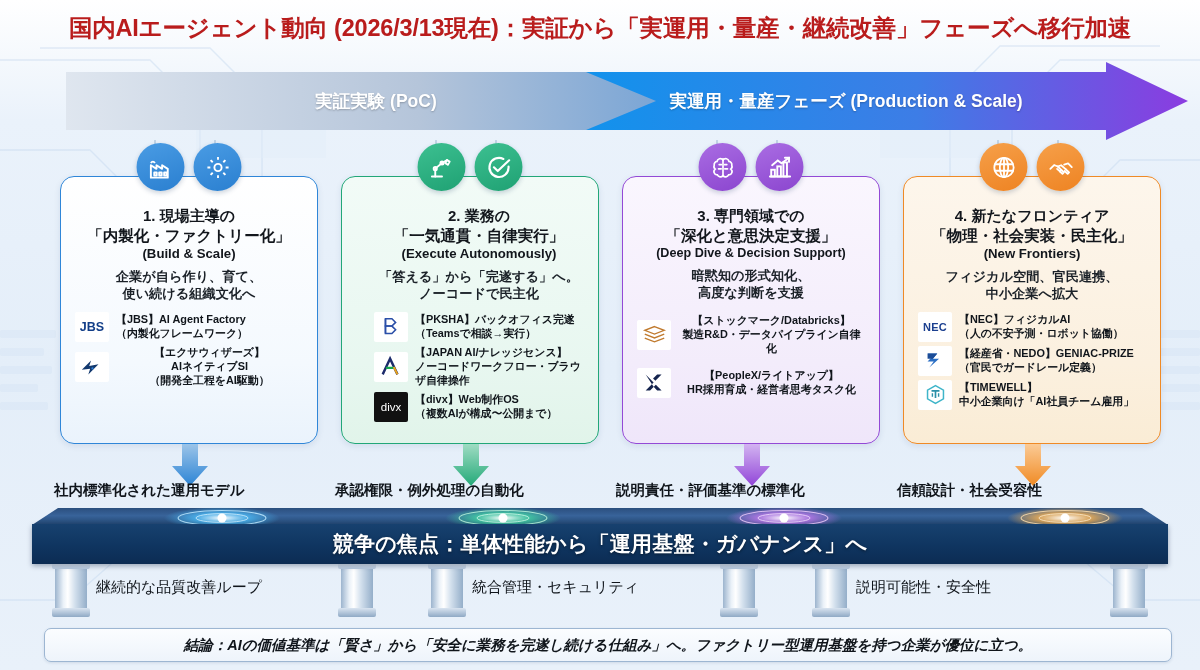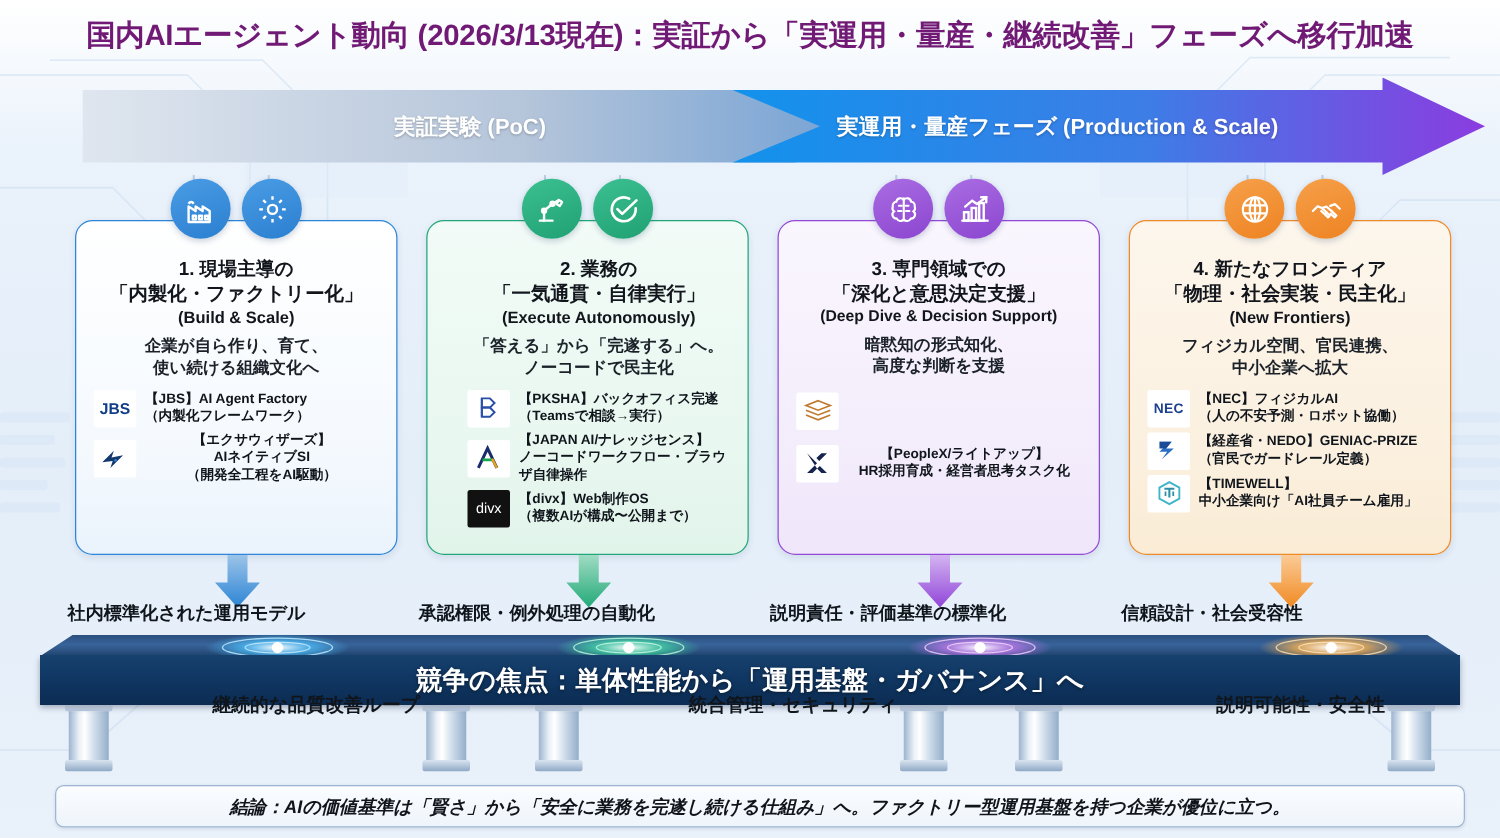--- a/index.html
+++ b/index.html
@@ -15,21 +15,21 @@
   #bg{ position:absolute; inset:0; z-index:0;
        background:
          linear-gradient(180deg,#ffffff 0%,#eaf2fb 18%,#e4eef9 55%,#e9f1fa 100%);
   }
   #bgsvg{ position:absolute; inset:0; z-index:1; opacity:.55; }
 
   
   #title{
     position:absolute; left:0; top:6px; width:1200px; height:44px; z-index:6;
     display:flex; align-items:center; justify-content:center;
-    font-size:23.5px; font-weight:bold; color:#701a75; letter-spacing:-.2px;
+    font-size:23.5px; font-weight:bold; color:#b91c1c; letter-spacing:-.2px;
     white-space:nowrap;
   }
 
   
   #banner{ position:absolute; left:66px; top:62px; width:1122px; height:78px; z-index:5; }
   #banner svg{ display:block; }
   .bnr-label{
     position:absolute; top:0; height:78px; display:flex; align-items:center;
     justify-content:center; color:#fff; font-weight:bold; font-size:17.5px;
     text-shadow:0 1px 2px rgba(0,0,0,.25); white-space:nowrap;
@@ -97,22 +97,22 @@
 
   
   .pillar{ position:absolute; top:562px; width:38px; height:56px; z-index:4; }
   .p-cap{ width:38px; height:7px; border-radius:2px;
           background:linear-gradient(180deg,#f0f5fb,#b9cbe0); }
   .p-sh{ width:32px; height:40px; margin:0 auto;
          background:linear-gradient(90deg,#9cb4ce 0%,#eaf1f8 26%,#ffffff 40%,#d3e0ed 62%,#94aec9 100%); }
   .p-base{ width:38px; height:9px; border-radius:2px; margin-top:-1px;
            background:linear-gradient(180deg,#d9e4f0,#8fa9c5); }
 
-  .pillar-label{ position:absolute; top:555px; text-align:right; z-index:6;
-                 font-size:15px; font-weight:bold; color:#10151b; white-space:nowrap; }
+  .pillar-label{ position:absolute; top:578px; text-align:left; z-index:6;
+                 font-size:15px; font-weight:normal; color:#10151b; white-space:nowrap; }
 
   
   #conclusion{ position:absolute; left:44px; top:628px; width:1128px; height:34px; z-index:6;
     border:1.4px solid #9db6d2; border-radius:7px;
     background:linear-gradient(180deg,#fbfdff 0%,#eef4fb 100%);
     display:flex; align-items:center; justify-content:center;
     box-shadow:0 1px 3px rgba(40,70,110,.14);font-style:italic; }
   #conclusion span{ font-size:14.5px; font-weight:bold; color:#10151b; white-space:nowrap; }
 </style>
 </head>
@@ -341,20 +341,24 @@
     <div>高度な判断を支援</div>
   </div>
   <div class="items" style="gap:12px;margin-top:12px">
     <div class="item">
       <div class="logo" style="background:#fff">
         <svg viewBox="0 0 30 26" width="27" height="23">
           <path d="M15 4l11 4.3-11 4.3L4 8.3z" fill="none" stroke="#c07a2e" stroke-width="1.5"></path>
           <path d="M4 12.6l11 4.3 11-4.3" fill="none" stroke="#c07a2e" stroke-width="1.5"></path>
           <path d="M4 17l11 4.3 11-4.3" fill="none" stroke="#c07a2e" stroke-width="1.5"></path>
         </svg>
+      </div>
+      <div class="itxt ctr">
+        <span>【ストックマーク/Databricks】</span>
+        <span class="ln2">製造R&amp;D・データパイプライン自律化</span>
       </div>
     </div>
     <div class="item">
       <div class="logo" style="background:#fff">
         <svg viewBox="0 0 30 26" width="27" height="23">
           <path d="M5 4l9 9-9 9h5l6.5-6.5L23 22h-5l-4-4.2" fill="#15244e"></path>
           <path d="M18 4h5l-7 7-2.6-2.6z" fill="#15244e"></path>
         </svg>
       </div>
       <div class="itxt ctr">

